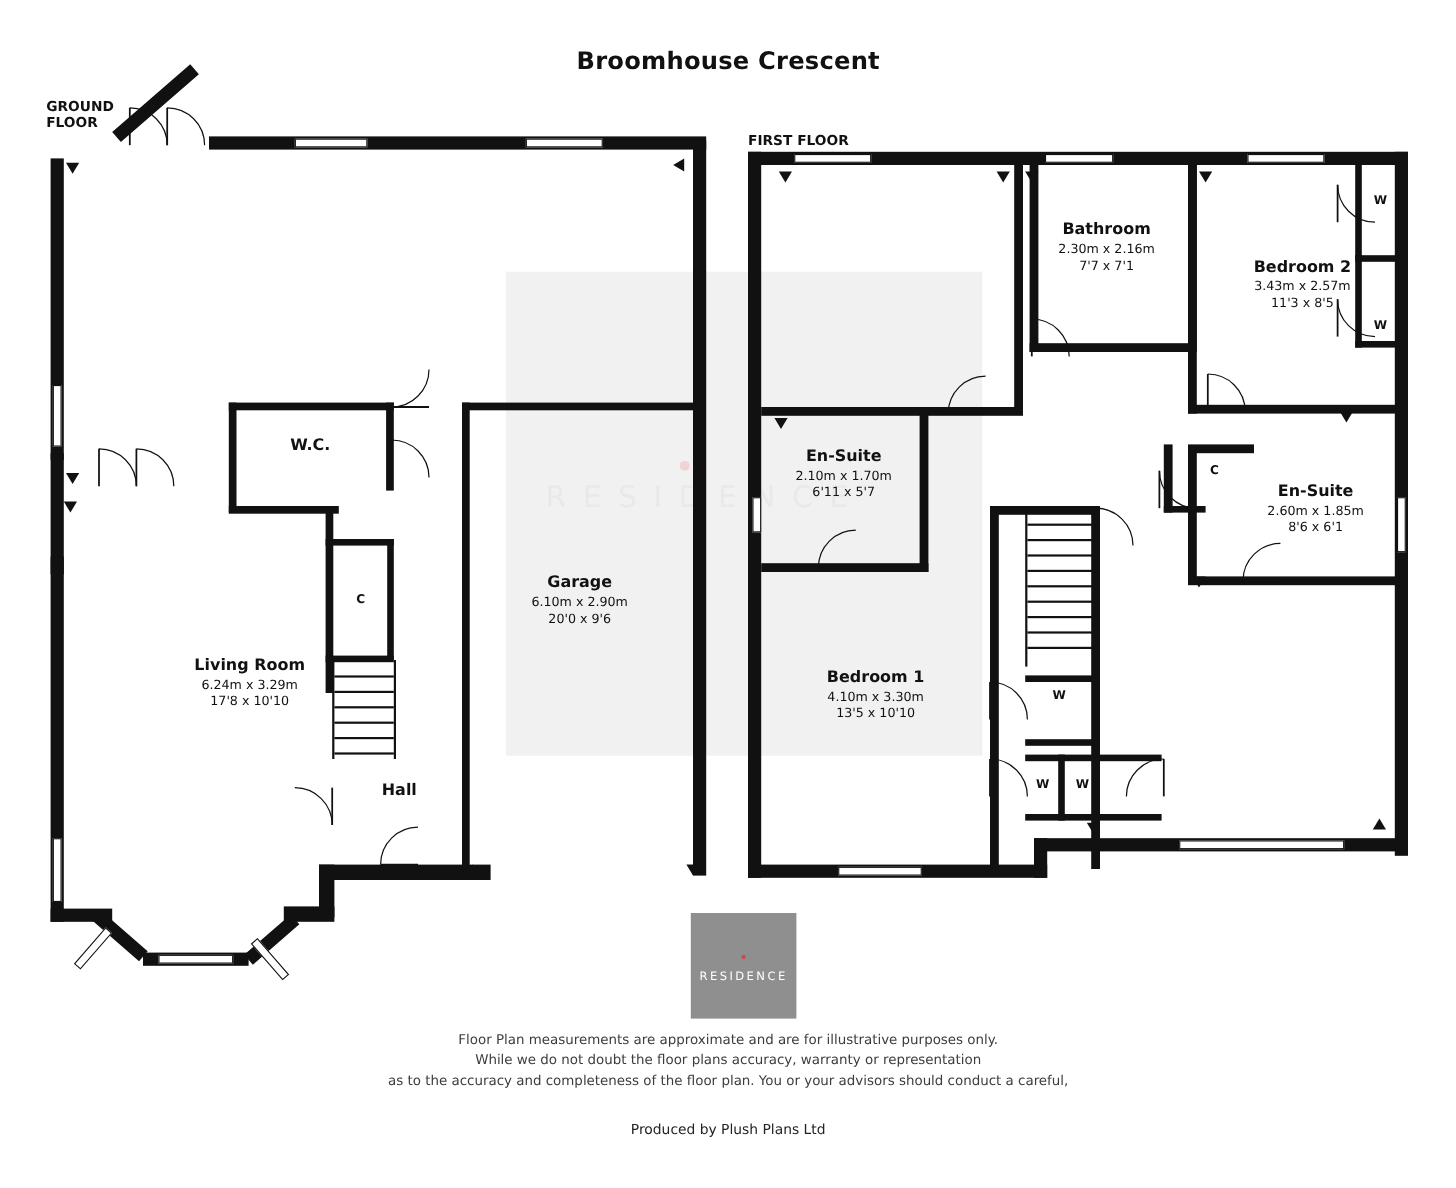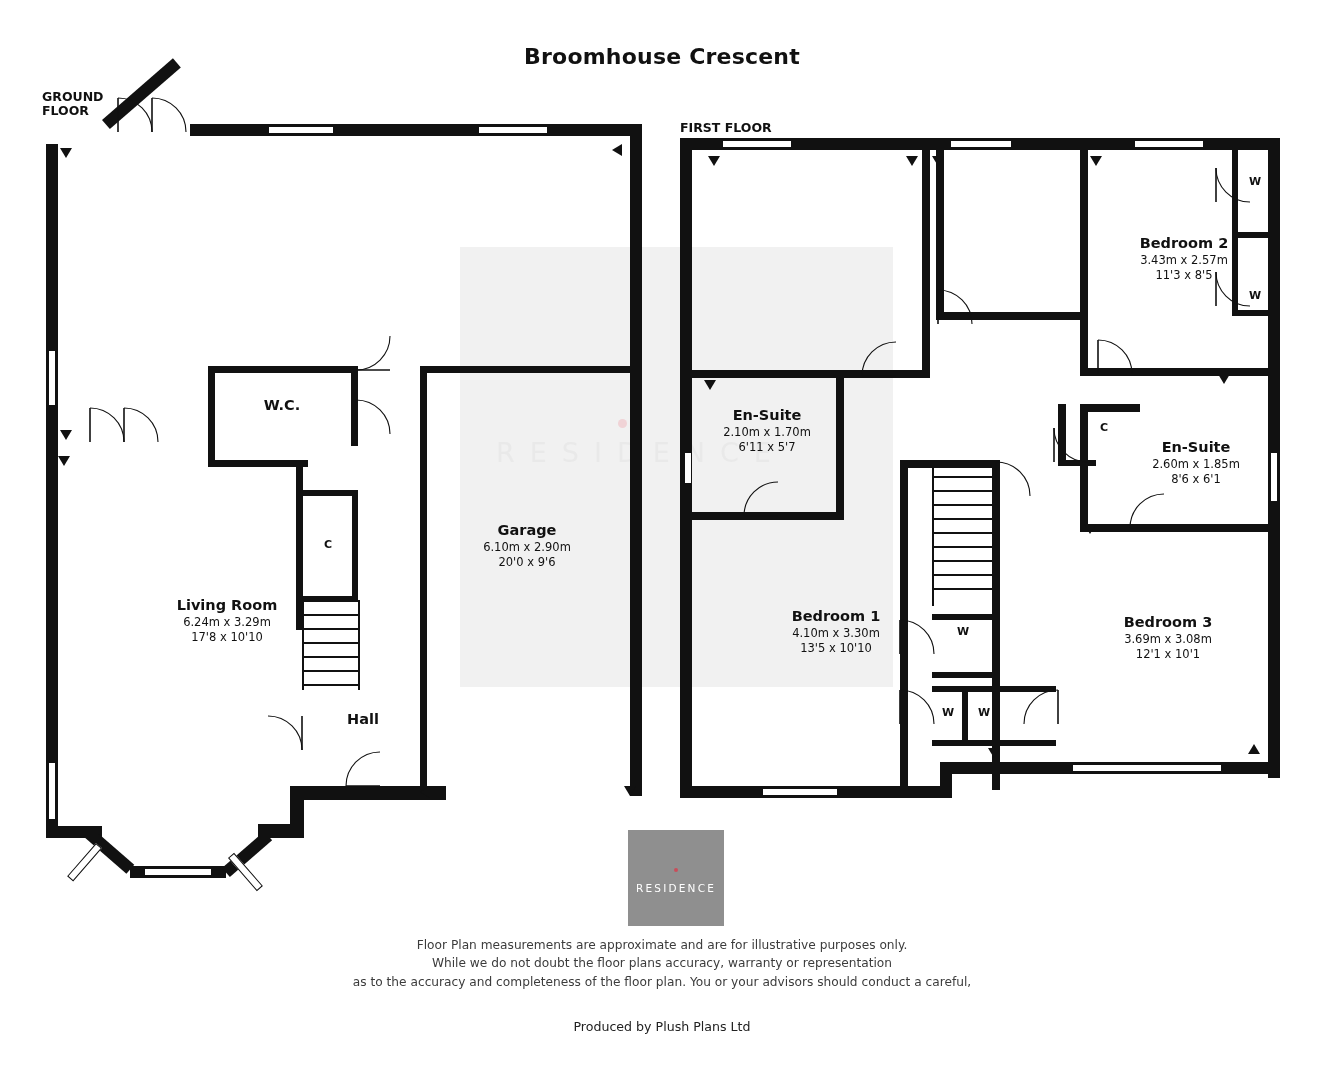--- a/index.html
+++ b/index.html
@@ -265,50 +265,50 @@
 
   <div class="room" style="left:400px;top:521px;width:254px;">
     <div class="nm">Garage</div>
     <div class="dim">6.10m x 2.90m</div>
     <div class="dim">20'0 x 9'6</div>
   </div>
 
   <div class="tiny" style="left:306px;top:538px;width:44px;">C</div>
 
 
+  <div class="room" style="left:930px;top:200px;width:152px;">
+    <div class="nm">Bathroom</div>
+    <div class="dim">2.30m x 2.16m</div>
+    <div class="dim">7'7 x 7'1</div>
+  </div>
 
   <div class="room" style="left:1086px;top:234px;width:196px;">
     <div class="nm">Bedroom 2</div>
     <div class="dim">3.43m x 2.57m</div>
     <div class="dim">11'3 x 8'5</div>
   </div>
 
   <div class="room" style="left:692px;top:406px;width:150px;">
     <div class="nm">En-Suite</div>
     <div class="dim">2.10m x 1.70m</div>
     <div class="dim">6'11 x 5'7</div>
   </div>
 
   <div class="room" style="left:1110px;top:438px;width:172px;">
     <div class="nm">En-Suite</div>
     <div class="dim">2.60m x 1.85m</div>
     <div class="dim">8'6 x 6'1</div>
   </div>
 
-  <div class="room" style="left:692px;top:607px;width:208px;padding-left:40px;">
+  <div class="room" style="left:692px;top:607px;width:208px;">
     <div class="nm">Bedroom 1</div>
     <div class="dim">4.10m x 3.30m</div>
     <div class="dim">13'5 x 10'10</div>
   </div>
 
-  <div class="room" style="left:1056px;top:613px;width:224px;">
-    <div class="nm">Bedroom 3</div>
-    <div class="dim">3.69m x 3.08m</div>
-    <div class="dim">12'1 x 10'1</div>
-  </div>
 
   <div class="tiny" style="left:1082px;top:421px;width:44px;">C</div>
   <div class="tiny" style="left:1232px;top:175px;width:46px;">W</div>
   <div class="tiny" style="left:1232px;top:289px;width:46px;">W</div>
   <div class="tiny" style="left:934px;top:625px;width:58px;">W</div>
   <div class="tiny" style="left:932px;top:706px;width:32px;">W</div>
   <div class="tiny" style="left:968px;top:706px;width:32px;">W</div>
 
   <div class="logo" style="left:628px;top:830px;width:96px;height:96px;">
     <div class="ld"></div>

